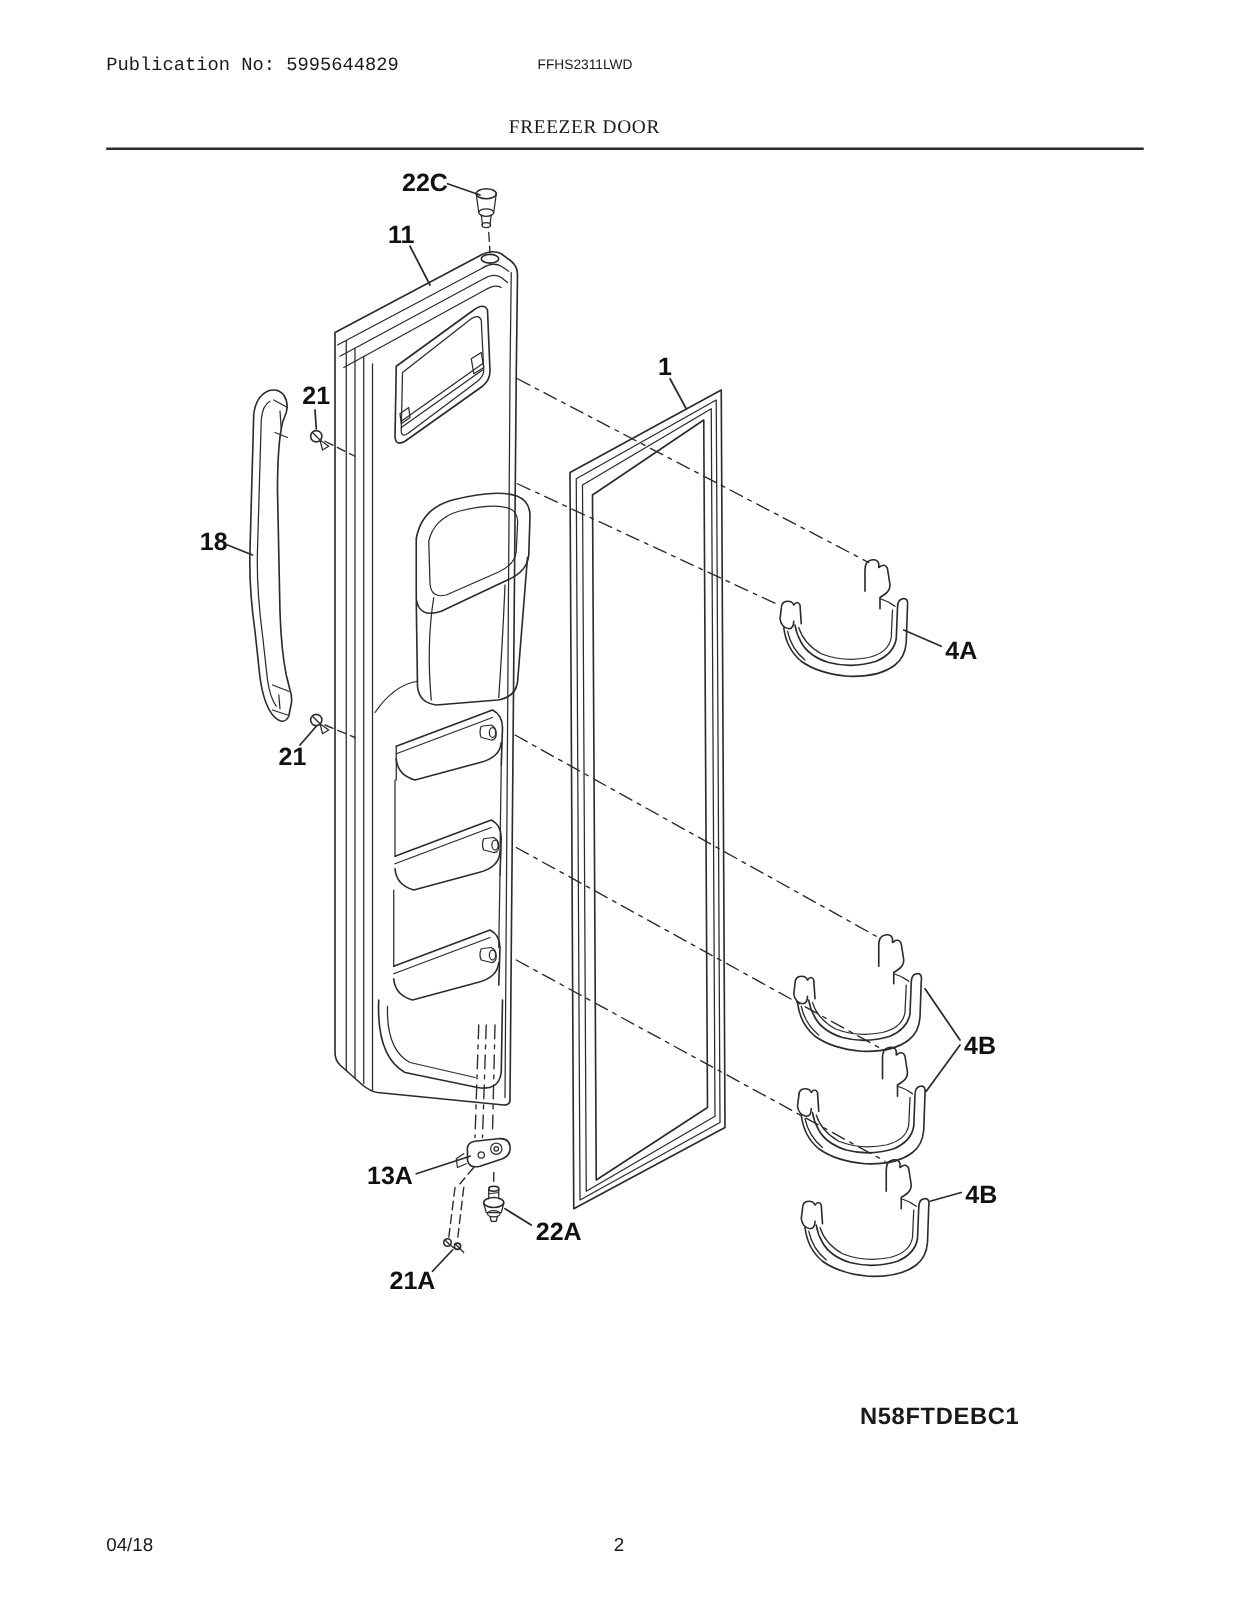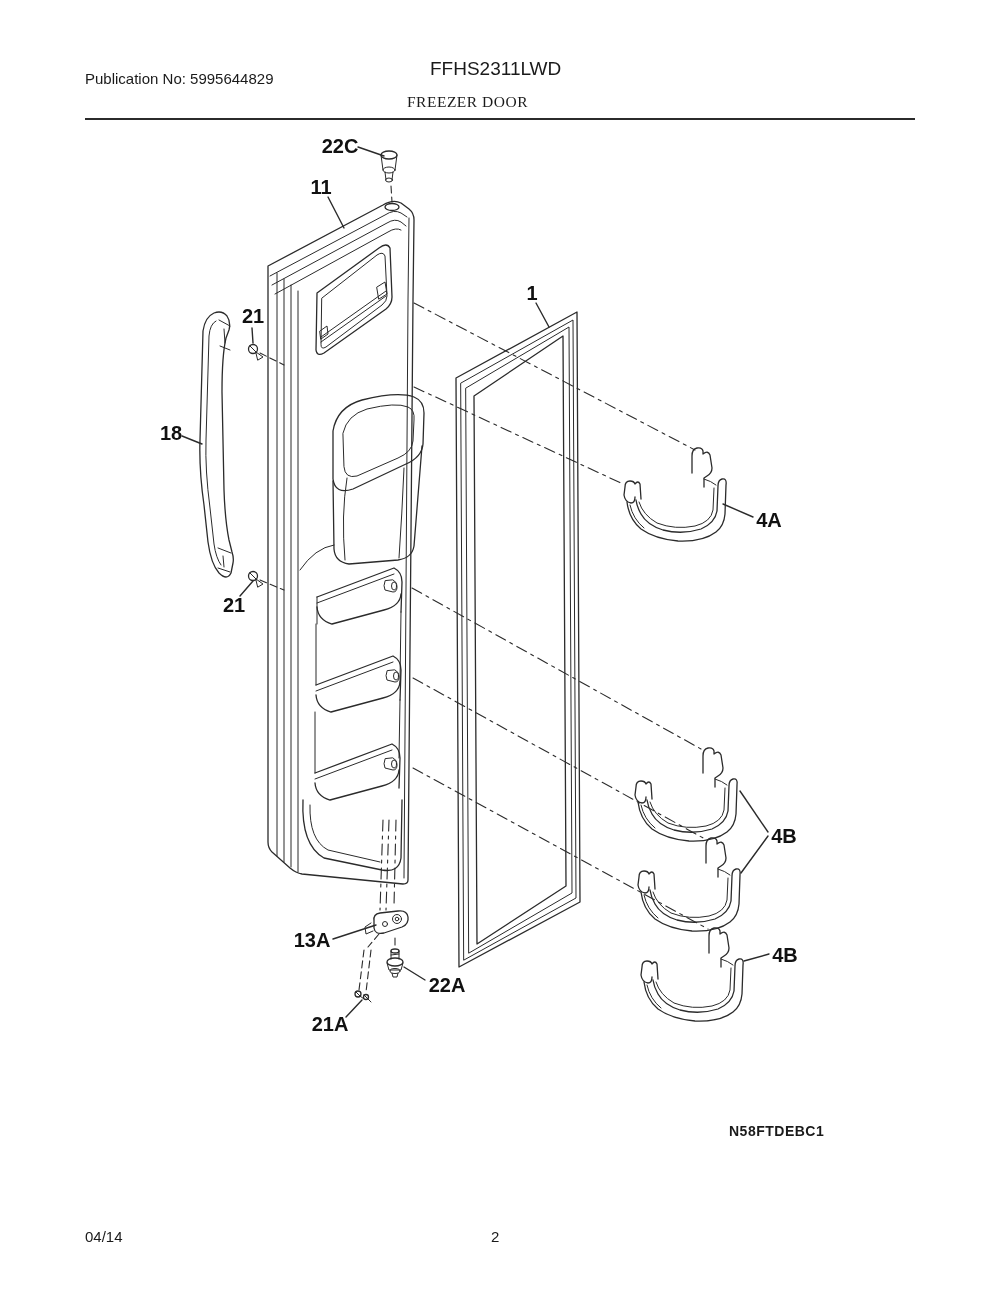--- a/index.html
+++ b/index.html
@@ -1,24 +1,24 @@
 <!DOCTYPE html>
 <html><head>
 <meta charset="utf-8">
 <style>
   html,body{margin:0;padding:0;background:#ffffff;}
   .page{
     position:relative;width:1000px;height:1295px;background:#ffffff;
     font-family:"Liberation Sans", sans-serif;color:#1a1a1a;overflow:hidden;
   }
-  .hdr-pub{position:absolute;left:85px;top:70px;font-size:15px;}
-  .hdr-model{position:absolute;left:430px;top:58px;font-size:19px;}
+  .hdr-pub{position:absolute;left:85px;top:44px;font-size:15px;font-family:Liberation Mono, monospace;}
+  .hdr-model{position:absolute;left:430px;top:46px;font-size:11px;}
   .hdr-title{position:absolute;left:407px;top:93px;font-size:15.5px;letter-spacing:.5px;font-family:Liberation Serif, serif;}
   .hdr-rule{position:absolute;left:85px;top:118px;width:830px;height:0;border-top:2.5px solid #2b2b2b;}
-  .draw-code{position:absolute;left:729px;top:1123px;font-size:14px;font-weight:bold;letter-spacing:.5px;}
+  .draw-code{position:absolute;left:688px;top:1123px;font-size:19px;font-weight:bold;letter-spacing:.5px;}
   .ftr-date{position:absolute;left:85px;top:1228px;font-size:15px;}
   .ftr-page{position:absolute;left:491px;top:1228px;font-size:15px;}
   svg.art{position:absolute;left:0;top:0;}
   svg.art path, svg.art line, svg.art ellipse, svg.art circle{
     fill:none;stroke:#2b2b2b;stroke-width:1.3;stroke-linecap:round;stroke-linejoin:round;
   }
   svg.art .thin{stroke-width:1;}
   svg.art .proj{stroke-width:1.1;stroke-dasharray:11 5 3 5;}
   svg.art .dsh{stroke-width:1.1;stroke-dasharray:7 4;}
   svg.art .lead{stroke-width:1.4;}
@@ -213,15 +213,15 @@
       <text class="callout" x="769" y="527">4A</text>
       <text class="callout" x="784" y="843">4B</text>
       <text class="callout" x="785" y="962">4B</text>
       <text class="callout" x="312" y="947">13A</text>
       <text class="callout" x="447" y="992">22A</text>
       <text class="callout" x="330" y="1031">21A</text>
     </g>
   </svg>
 
   <div class="draw-code">N58FTDEBC1</div>
-  <div class="ftr-date">04/14</div>
+  <div class="ftr-date">04/18</div>
   <div class="ftr-page">2</div>
 </div>
 
 </body></html>

